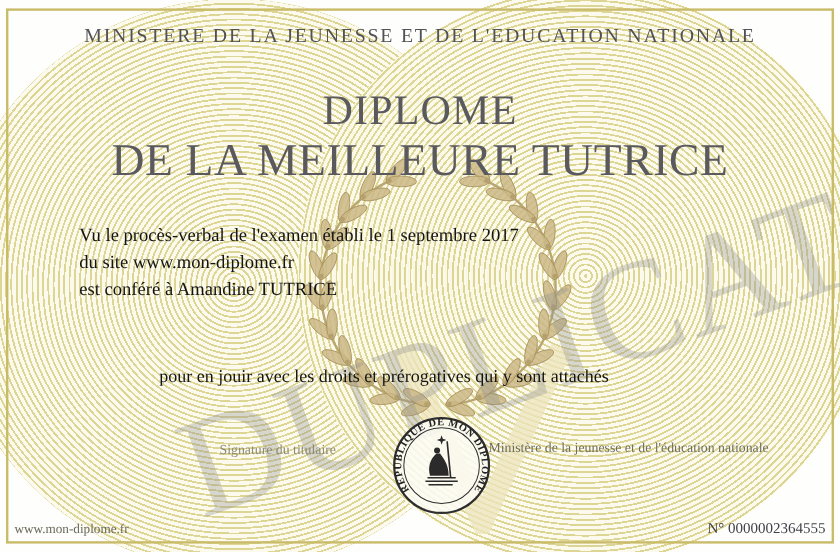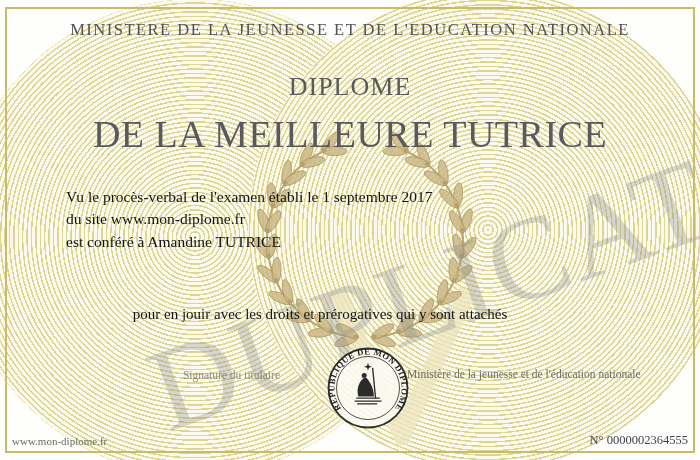--- a/index.html
+++ b/index.html
@@ -21,21 +21,21 @@
   .frame{left:5px;top:7px;width:690px;height:446px;border:2px solid #cabb69;box-sizing:border-box;z-index:3;}
   
   .watermark{
     left:135px;top:340px;z-index:2;
     font-size:118px;line-height:1;font-weight:normal;letter-spacing:2px;white-space:nowrap;
     color:rgba(145,145,145,0.34);
     transform:rotate(-20deg);transform-origin:0 0;
   }
   
   .header-line{left:0;top:20px;width:700px;text-align:center;font-size:16.5px;letter-spacing:1.5px;color:#515156;z-index:4;}
-  .title1{left:0;top:72px;width:700px;text-align:center;font-size:26px;letter-spacing:1px;color:#5a5a5e;z-index:4;}
+  .title1{left:0;top:72px;width:700px;text-align:center;font-size:35px;letter-spacing:1px;color:#5a5a5e;z-index:4;}
   .title2{left:0;top:112px;width:700px;text-align:center;font-size:38px;letter-spacing:0.5px;color:#5a5a5e;z-index:4;}
   .bodyblock{left:66px;top:186px;width:600px;z-index:4;}
   .bodyblock p{margin:0;font-size:15.5px;line-height:22.3px;color:#141414;}
   .closing{left:0;top:306px;width:610px;text-align:center;font-size:15px;color:#141414;z-index:4;padding-left:15px;}
   .sig-label{left:120px;top:369px;width:160px;text-align:right;font-size:11.5px;color:#8a8a7d;z-index:4;}
   .ministry{left:407px;top:368px;width:280px;font-size:11.5px;color:#6e6e60;z-index:4;}
   .footer-site{left:12px;top:435px;font-size:11px;color:#6a6a5c;z-index:4;text-align:right;}
   .footer-serial{right:12px;top:433px;font-size:12.5px;color:#3f3f49;z-index:4;}
   
   .ribbonv{left:320px;top:285px;z-index:1;}

